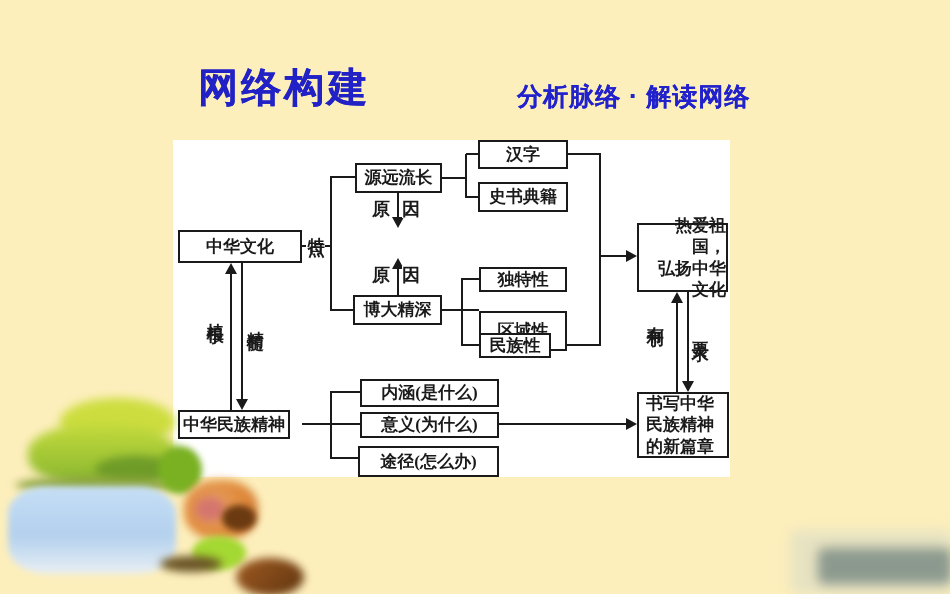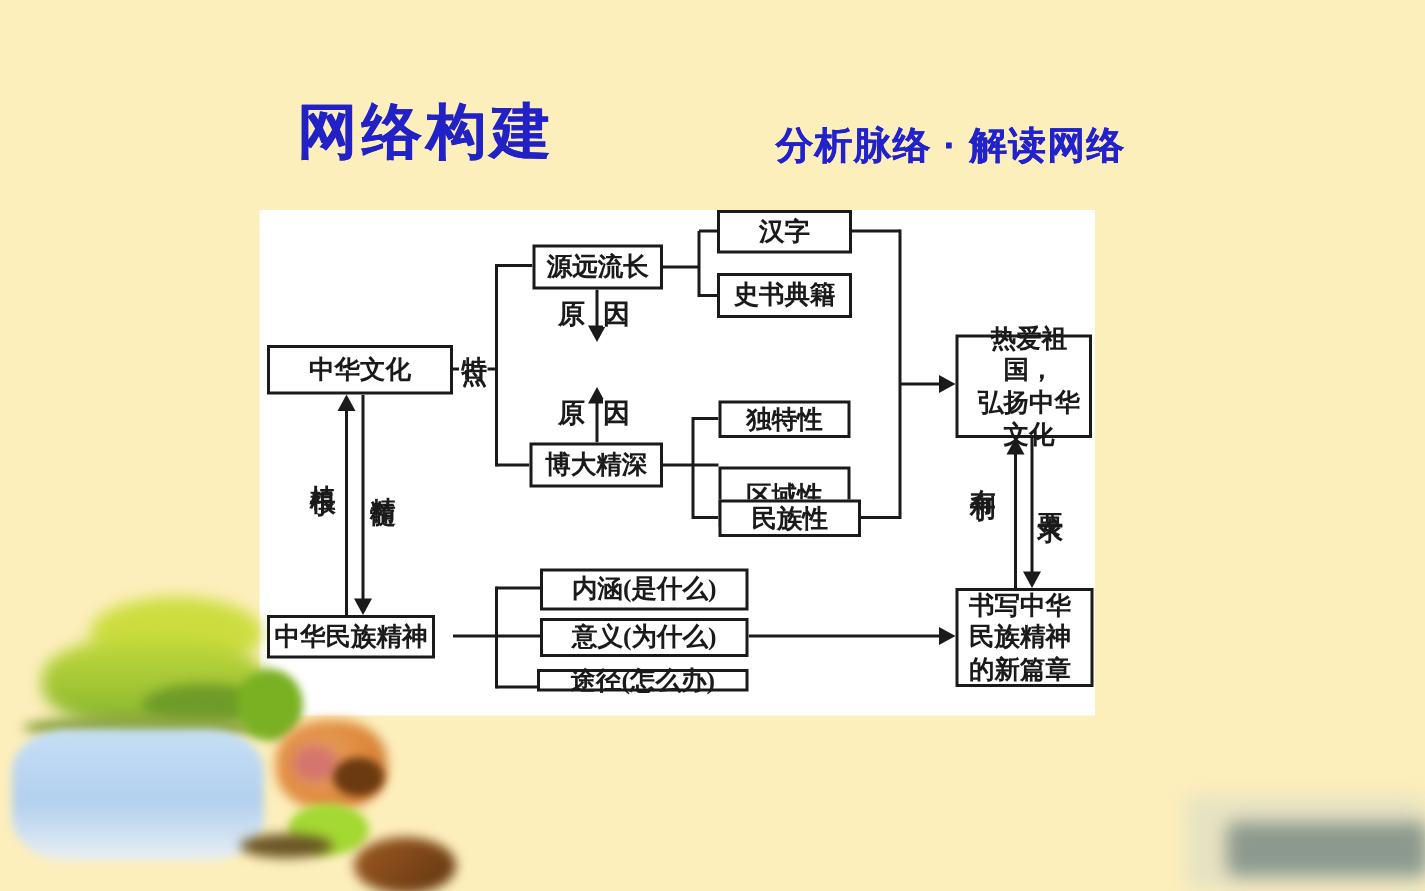--- a/index.html
+++ b/index.html
@@ -20,21 +20,21 @@
     font-size:25px;font-weight:bold;color:#2222cc;letter-spacing:1px;
     text-shadow:0.3px 0 #2222cc;
   }
   .panel{position:absolute;left:173px;top:140px;width:557px;height:337px;background:#ffffff;}
   .node{
     position:absolute;box-sizing:border-box;border:2px solid #1a1a1a;background:#fff;
     color:#1a1a1a;font-weight:bold;font-size:17px;
     display:flex;align-items:center;justify-content:center;
     line-height:1.25;z-index:3;
   }
-  .node.multi{white-space:pre-line;justify-content:flex-start;align-items:center;padding-left:7px;text-align:center;}
+  .node.multi{white-space:pre-line;justify-content:flex-start;align-items:center;padding-left:7px;text-align:right;}
   .vlabel{
     position:absolute;writing-mode:vertical-rl;text-orientation:upright;
     color:#1a1a1a;font-weight:bold;font-size:17px;letter-spacing:3px;
     background:#fff;z-index:4;line-height:1.1;
   }
   .hlabel{position:absolute;color:#1a1a1a;font-weight:bold;font-size:18px;z-index:4;background:#fff;line-height:1;}
   .hl{position:absolute;height:2px;background:#1a1a1a;z-index:2;}
   .vl{position:absolute;width:2px;background:#1a1a1a;z-index:2;}
   .ah{position:absolute;width:0;height:0;z-index:3;}
   .ah.up{border-left:6px solid transparent;border-right:6px solid transparent;border-bottom:11px solid #1a1a1a;}
@@ -52,28 +52,28 @@
 
   <div class="panel"></div>
 
   <div class="node" style="left:355px;top:163px;width:87px;height:30px">源远流长</div>
   <div class="node" style="left:178px;top:230px;width:124px;height:33px">中华文化</div>
   <div class="node" style="left:478px;top:140px;width:90px;height:29px">汉字</div>
   <div class="node" style="left:353px;top:295px;width:89px;height:30px">博大精深</div>
   <div class="node" style="left:478px;top:182px;width:90px;height:30px">史书典籍</div>
   <div class="node" style="left:479px;top:267px;width:88px;height:25px">独特性</div>
   <div class="node" style="left:479px;top:311px;width:88px;height:40px">区域性</div>
-  <div class="node" style="left:479px;top:333px;width:95px;height:25px">民族性</div>
+  <div class="node" style="left:479px;top:333px;width:72px;height:25px">民族性</div>
   <div class="node multi" style="left:637px;top:223px;width:91px;height:69px">热爱祖国，
 弘扬中华
 文化</div>
   <div class="node" style="left:178px;top:410px;width:112px;height:29px">中华民族精神</div>
   <div class="node" style="left:360px;top:412px;width:139px;height:26px">意义(为什么)</div>
   <div class="node" style="left:360px;top:379px;width:139px;height:28px">内涵(是什么)</div>
-  <div class="node" style="left:358px;top:446px;width:141px;height:15px">途径(怎么办)</div>
+  <div class="node" style="left:358px;top:446px;width:141px;height:31px">途径(怎么办)</div>
   <div class="node multi" style="left:637px;top:392px;width:92px;height:66px">书写中华
 民族精神
 的新篇章</div>
 
   <i class="hl" style="left:302px;top:245px;width:29px"></i>
   <i class="vl" style="left:330px;top:176px;height:135px"></i>
   <i class="hl" style="left:331px;top:176px;width:24px"></i>
   <i class="hl" style="left:331px;top:309px;width:22px"></i>
 
   <i class="hl" style="left:442px;top:177px;width:24px"></i>

